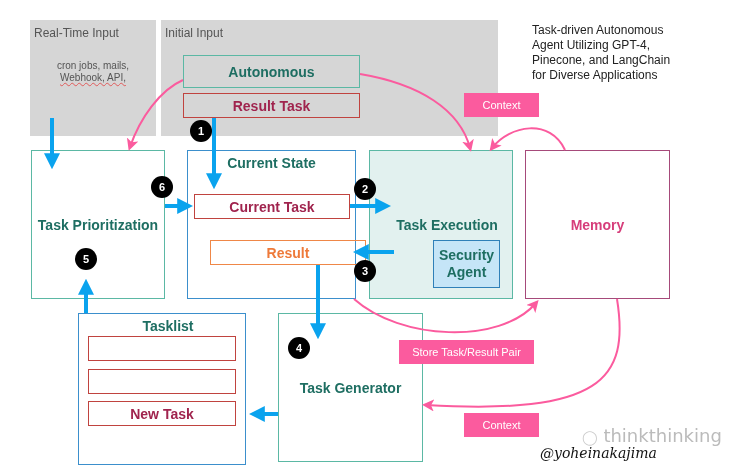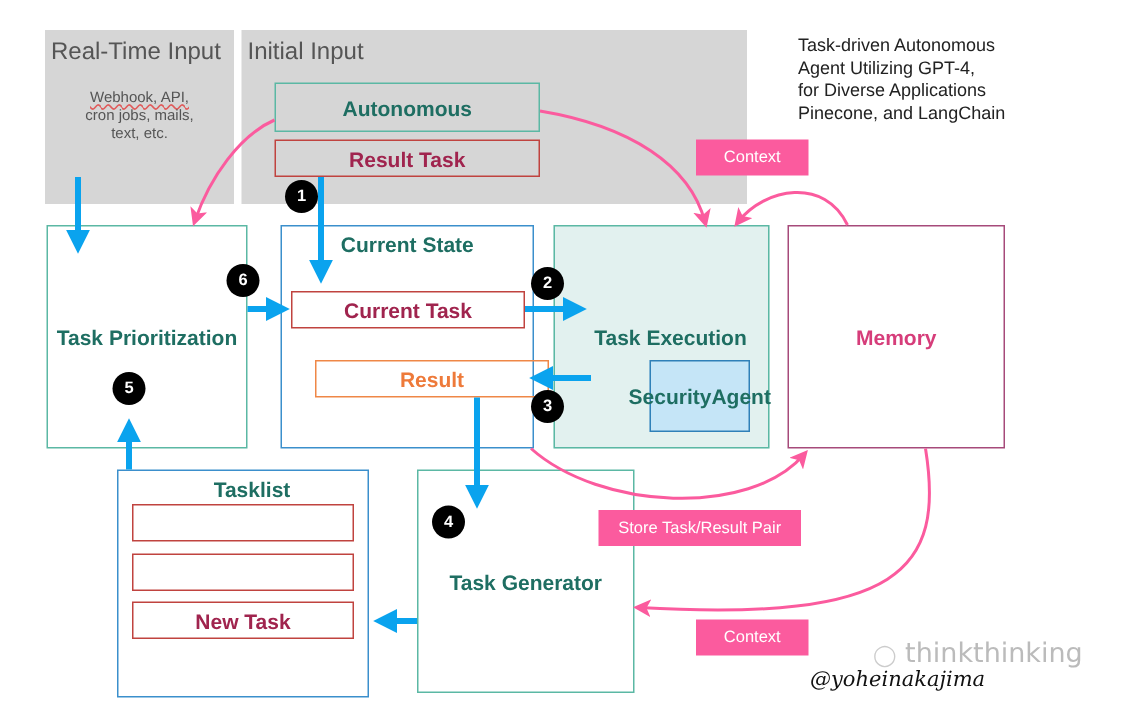--- a/index.html
+++ b/index.html
@@ -1,20 +1,20 @@
 <!DOCTYPE html>
 <html><head>
 <meta charset="utf-8">
 <style>
   html, body { margin:0; padding:0; background:#ffffff; }
   body { width:754px; height:473px; position:relative; overflow:hidden;
          font-family:"Liberation Sans", sans-serif; }
   .abs { position:absolute; box-sizing:border-box; }
   .grey { background:#d6d6d6; }
-  .grey-title { position:absolute; left:4px; top:6px; font-size:16px; color:#555; }
+  .grey-title { position:absolute; left:4px; top:6px; font-size:12px; color:#555; }
   .rt-desc { position:absolute; left:0; right:0; top:20px; text-align:center; font-size:10px;
              color:#555; line-height:12px; }
   .rt-desc u { text-decoration: underline wavy #e05a5a; text-decoration-thickness:1px; }
   .box { border:1.5px solid; display:flex; align-items:center; justify-content:center;
          font-weight:bold; font-size:14px; }
   .teal { border-color:#5bb8a4; color:#1e6e62; }
   .blue { border-color:#3b8fcc;padding-left:24px; }
   .red { border-color:#c0433f; color:#a0244e; }
   .orange { border-color:#ef8747; color:#ee7a3a; }
   .plum { border-color:#a64a7a; color:#d63d7a; }
@@ -29,62 +29,61 @@
   svg.overlay { position:absolute; left:0; top:0; pointer-events:none; }
   .sig { font-family:"DejaVu Serif", serif; font-style:italic; font-size:14px; color:#111; }
   .wm { font-family:"DejaVu Sans", sans-serif; font-size:18px; color:#bbb; }
 </style>
 </head>
 <body>
 
 <div class="abs grey" style="left:30px;top:20px;width:126px;height:116px;">
   <div class="grey-title">Real-Time Input</div>
   <div class="rt-desc" style="top:40px;">
+    <div>cron jobs, mails,</div>
     <div><u>Webhook, API,</u></div>
-    <div>cron jobs, mails,</div>
-    <div>text, etc.</div>
   </div>
 </div>
 
 <div class="abs grey" style="left:161px;top:20px;width:337px;height:116px;">
   <div class="grey-title">Initial Input</div>
 </div>
 
 <div class="abs box teal" style="left:183px;top:55px;width:177px;height:33px;">
   <span>Autonomous</span>
 </div>
 <div class="abs box red" style="left:183px;top:93px;width:177px;height:25px;">
   <span>Result Task</span>
 </div>
 
 <div class="abs title-text" style="left:532px;top:23px;width:200px;">
   <div>Task-driven Autonomous</div>
   <div>Agent Utilizing GPT-4,</div>
+  <div>Pinecone, and LangChain</div>
   <div>for Diverse Applications</div>
-  <div>Pinecone, and LangChain</div>
 </div>
 
 <div class="abs box teal" style="left:31px;top:150px;width:134px;height:149px;">
   <span>Task Prioritization</span>
 </div>
 
 <div class="abs blue" style="left:187px;top:150px;width:169px;height:149px;border:1.5px solid #3b8fcc;">
   <div class="inner-title" style="top:4px;left:0;">Current State</div>
 </div>
 <div class="abs box red" style="left:194px;top:194px;width:156px;height:25px;">
   <span>Current Task</span>
 </div>
 <div class="abs box orange" style="left:194px;top:240px;width:156px;height:25px;margin-left:16px;">
   <span style="font-weight:bold;">Result</span>
 </div>
 
 <div class="abs" style="left:369px;top:150px;width:144px;height:149px;background:#e2f1ef;border:1.5px solid #5bb8a4;">
   <div class="inner-title" style="top:66px;">Task Execution</div>
 </div>
-<div class="abs" style="left:433px;top:240px;width:67px;height:48px;background:#c5e5f7;border:1.5px solid #2f80b8;display:flex;flex-direction:row;align-items:center;justify-content:center;font-weight:bold;font-size:14px;color:#1e6e62;line-height:17px;">
+<div class="abs" style="left:433px;top:240px;width:67px;height:48px;background:#c5e5f7;border:1.5px solid #2f80b8;display:flex;flex-direction:column;align-items:center;justify-content:center;font-weight:bold;font-size:14px;color:#1e6e62;line-height:17px;">
   <div>Security</div>
   <div>Agent</div>
 </div>
 
 <div class="abs box plum" style="left:525px;top:150px;width:145px;height:149px;">
   <span>Memory</span>
 </div>
 
 <div class="abs" style="left:78px;top:313px;width:168px;height:152px;border:1.5px solid #3b8fcc;">
   <div class="inner-title" style="top:4px;">Tasklist</div>

